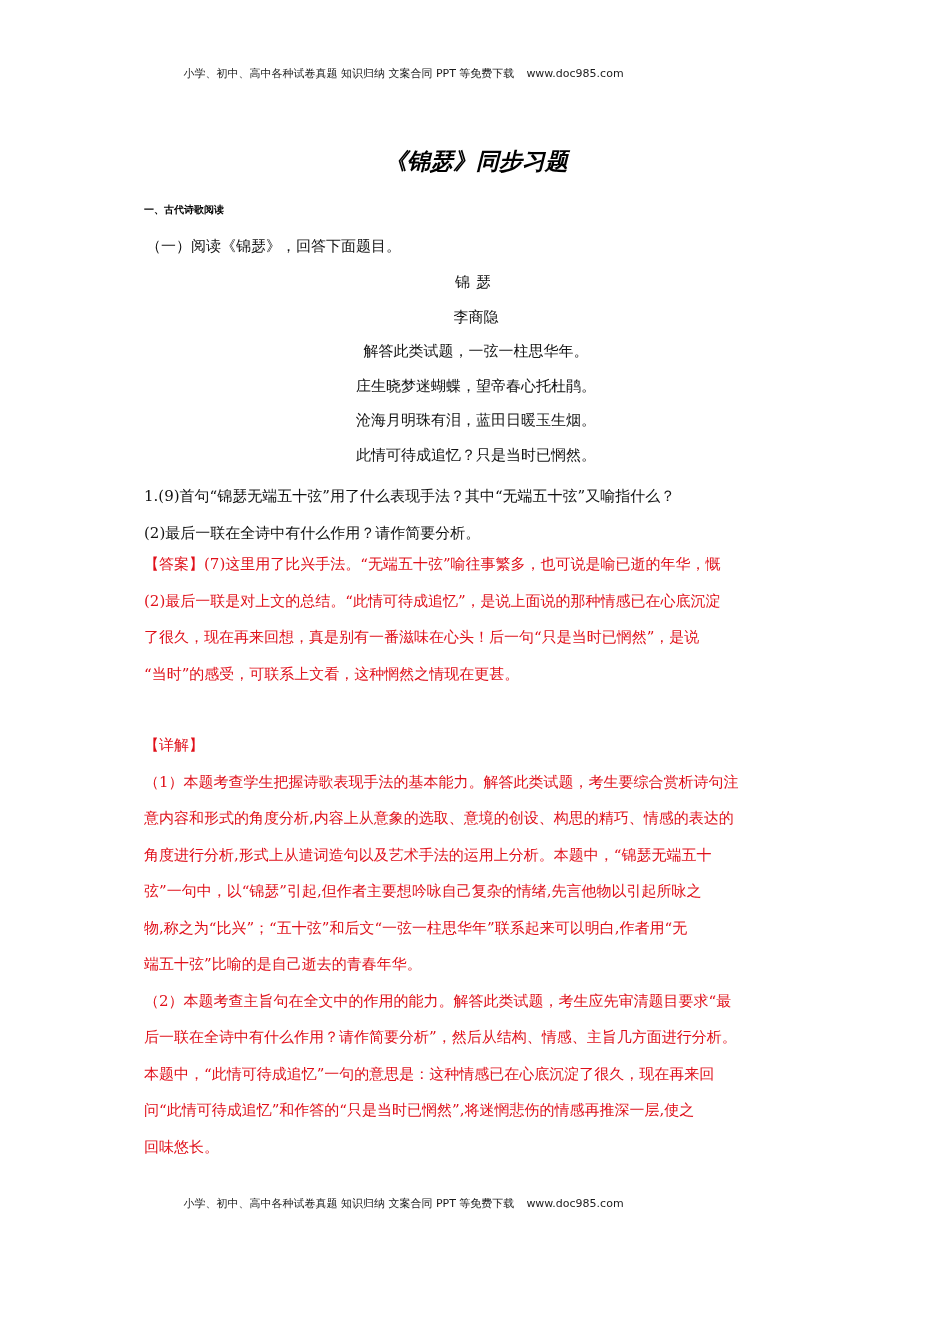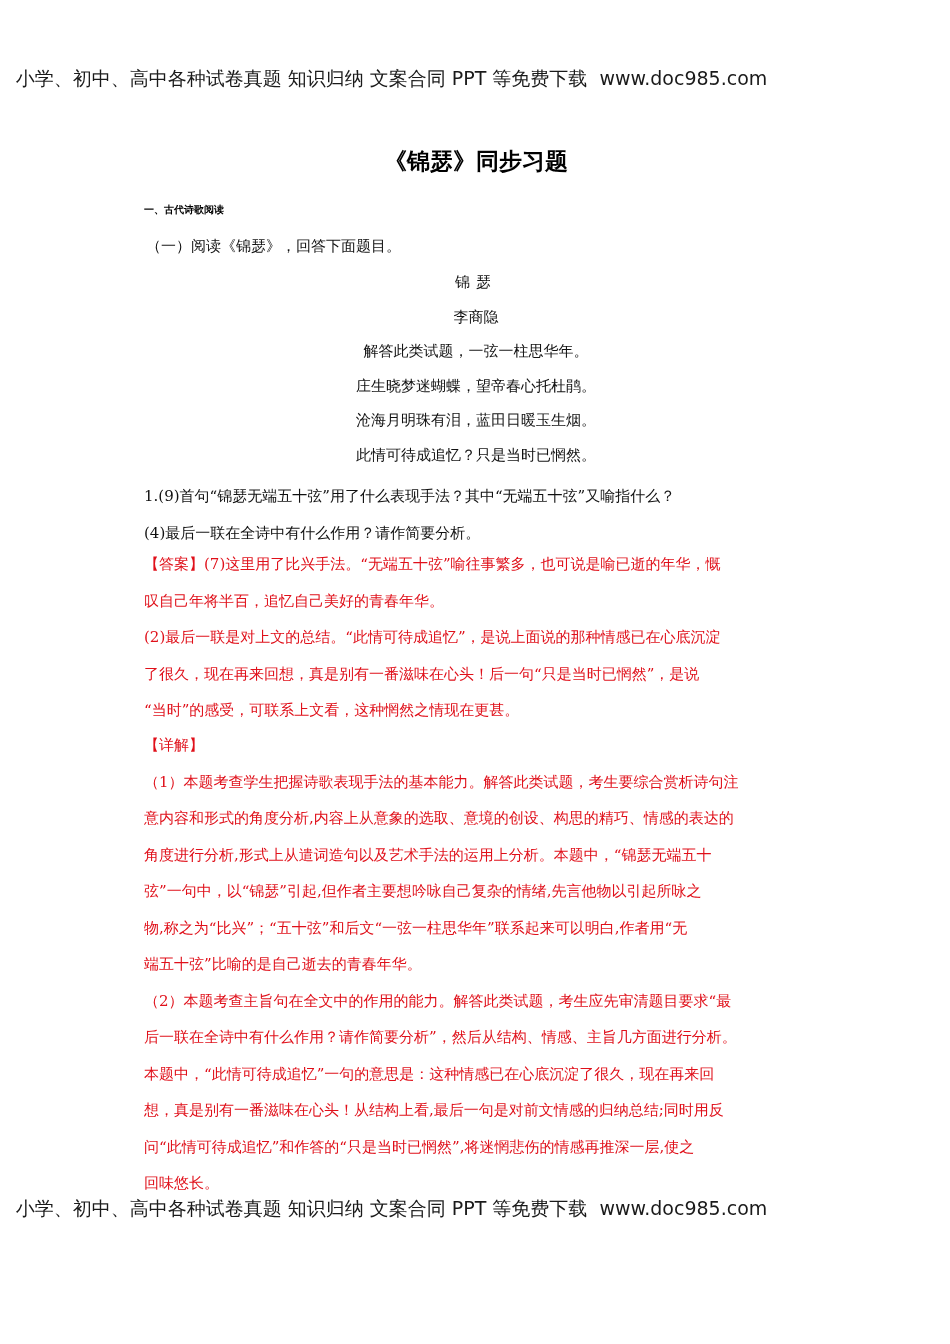--- a/index.html
+++ b/index.html
@@ -10,25 +10,25 @@
     body {
       width: 950px;
       height: 1344px;
       position: relative;
       overflow: hidden;
       font-family: "DejaVu Serif", "Liberation Serif", serif;
       color: #111111;
     }
     .page-header, .page-footer {
       position: absolute;
-      left: 0;
+      left: 12px;
       width: 783px;
       text-align: center;
       font-family: "DejaVu Sans", "Liberation Sans", sans-serif;
-      font-size: 19px;
+      font-size: 11px;
       color: #1a1a1a;
       letter-spacing: 0px;
       white-space: nowrap;
     }
     .page-header { top: 66px; }
     .page-footer { top: 1196px; }
     .page-header .site, .page-footer .site { margin-left: 12px; }
 
     .content {
       position: absolute;
@@ -40,20 +40,21 @@
       position: absolute;
       top: 146px;
       left: 0;
       width: 664px;
       text-align: center;
       font-family: "DejaVu Sans", "Liberation Sans", sans-serif;
       font-weight: bold;
       font-size: 23px;
       color: #000;
       white-space: nowrap;
+      font-style: italic;
     }
     .section-heading {
       position: absolute;
       top: 203px;
       left: 0;
       font-family: Liberation Serif, serif;
       font-weight: bold;
       font-size: 10px;
       color: #000;
       white-space: nowrap;
@@ -113,43 +114,41 @@
     <div class="line poem-title">锦瑟</div>
     <div class="line">李商隐</div>
     <div class="line">解答此类试题，一弦一柱思华年。</div>
     <div class="line">庄生晓梦迷蝴蝶，望帝春心托杜鹃。</div>
     <div class="line">沧海月明珠有泪，蓝田日暖玉生烟。</div>
     <div class="line">此情可待成追忆？只是当时已惘然。</div>
   </div>
 
   <div class="block question">
     <p class="para">1.(9)首句“锦瑟无端五十弦”用了什么表现手法？其中“无端五十弦”又喻指什么？</p>
-    <p class="para">(4)最后一联在全诗中有什么作用？请作简要分析。</p>
+    <p class="para">(2)最后一联在全诗中有什么作用？请作简要分析。</p>
   </div>
 
   <div class="block answer red">
     <p class="para"><span class="bold-label">【答案】</span><span>(7)这里用了比兴手法。“无端五十弦”喻往事繁多，也可说是喻已逝的年华，慨</span></p>
-    <p class="para">叹自己年将半百，追忆自己美好的青春年华。</p>
     <p class="para">(2)最后一联是对上文的总结。“此情可待成追忆”，是说上面说的那种情感已在心底沉淀</p>
     <p class="para">了很久，现在再来回想，真是别有一番滋味在心头！后一句“只是当时已惘然”，是说</p>
     <p class="para">“当时”的感受，可联系上文看，这种惘然之情现在更甚。</p>
   </div>
 
   <div class="block detail red">
     <p class="para bold-label">【详解】</p>
     <p class="para">（1）本题考查学生把握诗歌表现手法的基本能力。解答此类试题，考生要综合赏析诗句注</p>
     <p class="para">意内容和形式的角度分析,内容上从意象的选取、意境的创设、构思的精巧、情感的表达的</p>
     <p class="para">角度进行分析,形式上从遣词造句以及艺术手法的运用上分析。本题中，“锦瑟无端五十</p>
     <p class="para">弦”一句中，以“锦瑟”引起,但作者主要想吟咏自己复杂的情绪,先言他物以引起所咏之</p>
     <p class="para">物,称之为“比兴”；“五十弦”和后文“一弦一柱思华年”联系起来可以明白,作者用“无</p>
     <p class="para">端五十弦”比喻的是自己逝去的青春年华。</p>
     <p class="para">（2）本题考查主旨句在全文中的作用的能力。解答此类试题，考生应先审清题目要求“最</p>
     <p class="para">后一联在全诗中有什么作用？请作简要分析”，然后从结构、情感、主旨几方面进行分析。</p>
     <p class="para">本题中，“此情可待成追忆”一句的意思是：这种情感已在心底沉淀了很久，现在再来回</p>
-    <p class="para">想，真是别有一番滋味在心头！从结构上看,最后一句是对前文情感的归纳总结;同时用反</p>
     <p class="para">问“此情可待成追忆”和作答的“只是当时已惘然”,将迷惘悲伤的情感再推深一层,使之</p>
     <p class="para">回味悠长。</p>
   </div>
 </div>
 
 <div class="page-footer">
   <span>小学、初中、高中各种试卷真题 知识归纳 文案合同 PPT 等免费下载</span><span class="site">www.doc985.com</span>
 </div>
 
 </body></html>

